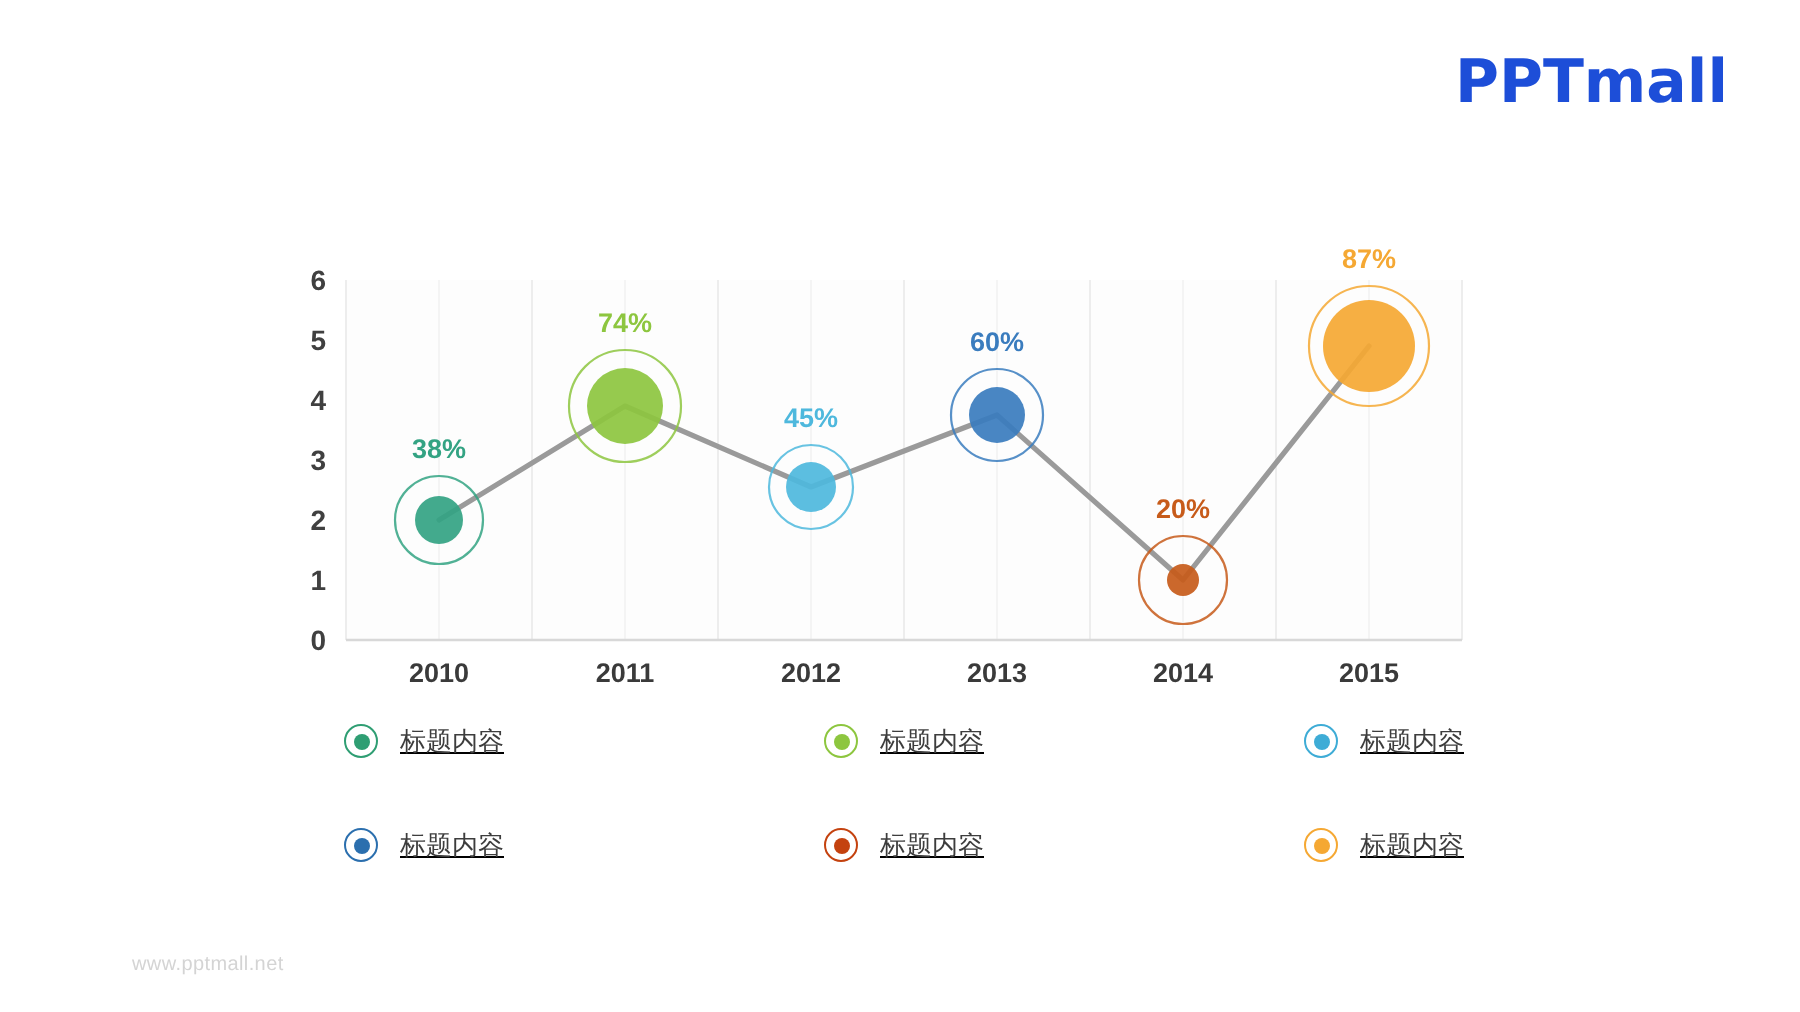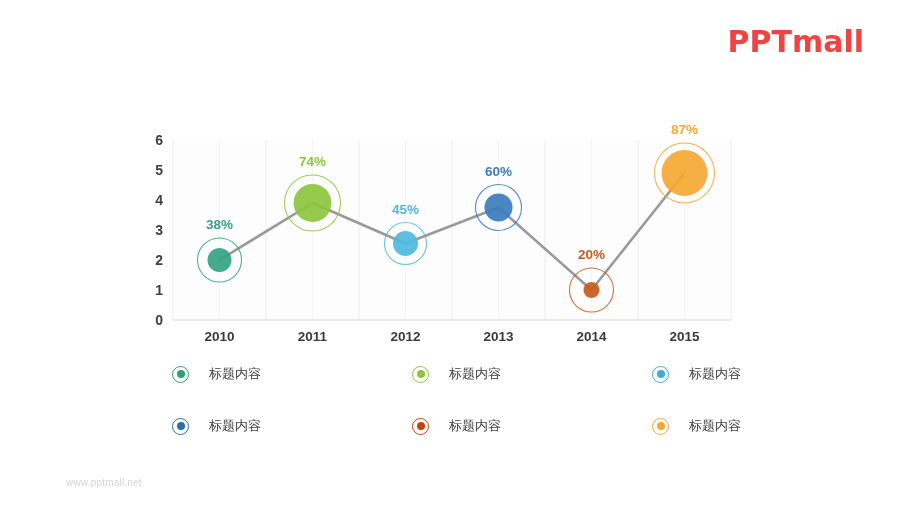--- a/index.html
+++ b/index.html
@@ -18,21 +18,21 @@
 
   
   #brand-logo {
     position: absolute;
     top: 24px;
     right: 36px;
     font-family: "DejaVu Sans", sans-serif;
     font-size: 30px;
     font-weight: bold;
     letter-spacing: 0px;
-    color: #ef4444;
+    color: #1d4ed8;
     user-select: none;
   }
 
   
   #footer-url {
     position: absolute;
     left: 66px;
     bottom: 18px;
     font-size: 10px;
     color: #d4d4d4;
@@ -80,23 +80,24 @@
     left: 172px;
     top: 362px;
     width: 620px;
     display: grid;
     grid-template-columns: 240px 240px 140px;
     grid-template-rows: 52px 52px;
     align-items: start;
   }
   .legend-item {
     display: flex;
-    align-items: center;
-    gap: 20px;
+    align-items: flex-start;
+    gap: 11px;
     height: 24px;
+    text-decoration: underline;
   }
   .legend-marker {
     width: 17px;
     height: 17px;
     border-radius: 50%;
     box-sizing: border-box;
     border: 1.6px solid #888;
     display: flex;
     align-items: center;
     justify-content: center;

